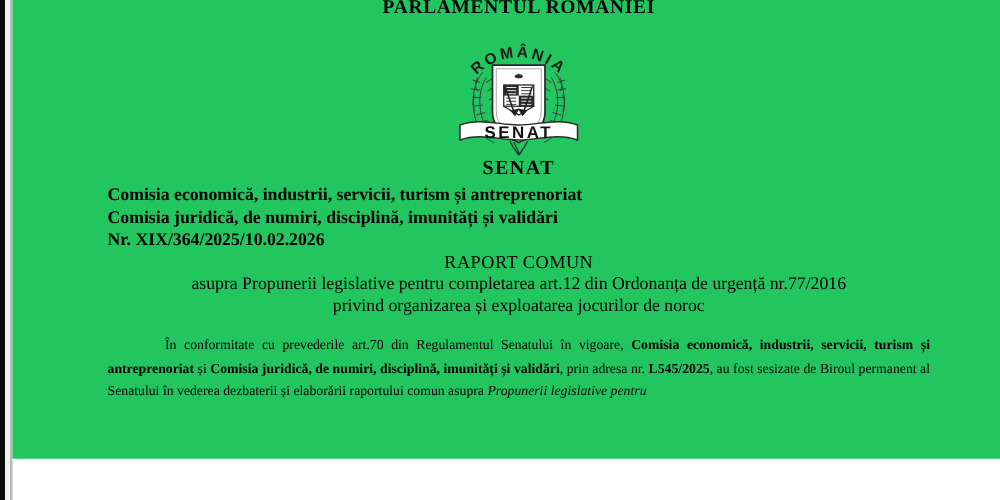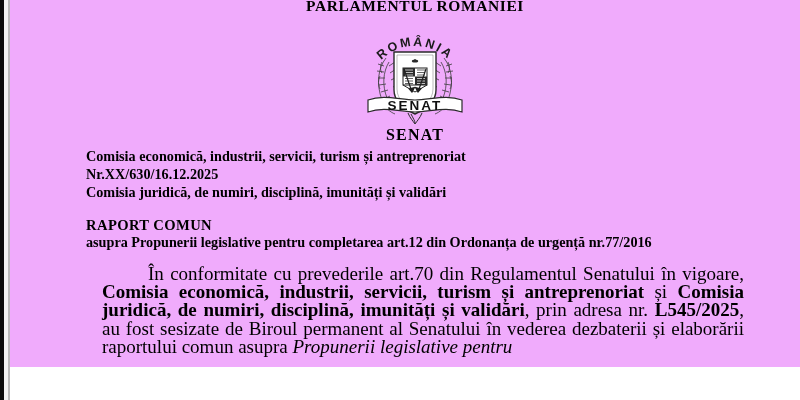--- a/index.html
+++ b/index.html
@@ -39,21 +39,21 @@
     left: 8px; top: 0;
     width: 2px;
     height: 400px;
     background: #b9b9b9;
   }
   .page {
     position: absolute;
     left: 10px; top: 0;
     width: 790px;
     height: 367px;
-    background: #f0abfc;
+    background: #22c55e;
   }
 
   .doc {
     padding: 0 56px 0 76px;
     box-sizing: border-box;
     width: 790px;
   }
 
   .org-title {
     text-align: center;
@@ -86,40 +86,39 @@
   .commissions {
     margin-top: 4px;
     font-weight: bold;
     font-size: 14.2px;
     line-height: 18.2px;
     text-align: left;
   }
   .commissions div { white-space: nowrap; }
 
   .report-block {
-    margin-top: 15px;
-    font-weight: bold;
+    text-align: center;
+    font-weight: normal;
     font-size: 14.2px;
     line-height: 17.5px;
   }
   .report-title {
     letter-spacing: 0.4px;
     font-size: 14.6px;
   }
   .report-sub { white-space: nowrap; }
   .report-code { letter-spacing: 0.2px; }
 
   .body-par {
     margin-top: 13px;
-    font-size: 19px;
+    font-size: 11px;
     line-height: 18.4px;
     text-align: justify;
     text-justify: inter-word;
     text-indent: 46px;
-    margin-left: 16px;
   }
   .body-par b { font-weight: bold; }
   .body-par i { font-style: italic; }
 </style>
 </head>
 <body>
 
 <div class="viewport">
 
   <div class="gutter-black"></div>
@@ -202,26 +201,27 @@
             <path d="M52,91 C54,96 57,99 59,102 C61,99 64,96 66,91"></path>
             <path d="M55,92 C57,96 59,99 59,101"></path>
           </g>
         </svg>
       </div>
 
       <div class="senat-word">SENAT</div>
 
       <div class="commissions">
         <div>Comisia economică, industrii, servicii, turism și antreprenoriat</div>
-        <div>Nr.XX/630/16.12.2025</div>
         <div>Comisia juridică, de numiri, disciplină, imunități și validări</div>
+        <div>Nr. XIX/364/2025/10.02.2026</div>
       </div>
 
       <div class="report-block">
         <div class="report-title">RAPORT COMUN</div>
         <div class="report-sub">asupra Propunerii legislative  pentru completarea art.12 din Ordonanța de urgență nr.77/2016</div>
+        <div class="report-sub">privind organizarea și exploatarea jocurilor de noroc</div>
       </div>
 
       <p class="body-par"><span>În conformitate cu prevederile art.70 din Regulamentul Senatului în vigoare, </span><b>Comisia economică, industrii, servicii, turism și antreprenoriat</b><span> și </span><b>Comisia juridică, de numiri, disciplină, imunități și validări</b><span>, prin adresa nr. </span><b>L545/2025</b><span>, au fost sesizate de Biroul permanent al Senatului în vederea dezbaterii și elaborării raportului comun asupra </span><i>Propunerii legislative pentru</i></p>
 
     </div>
   </div>
 </div>
 
 </body></html>

